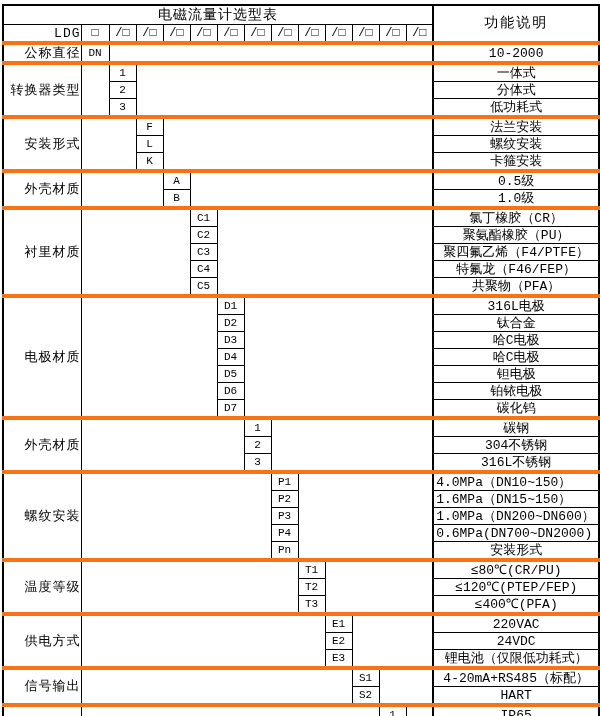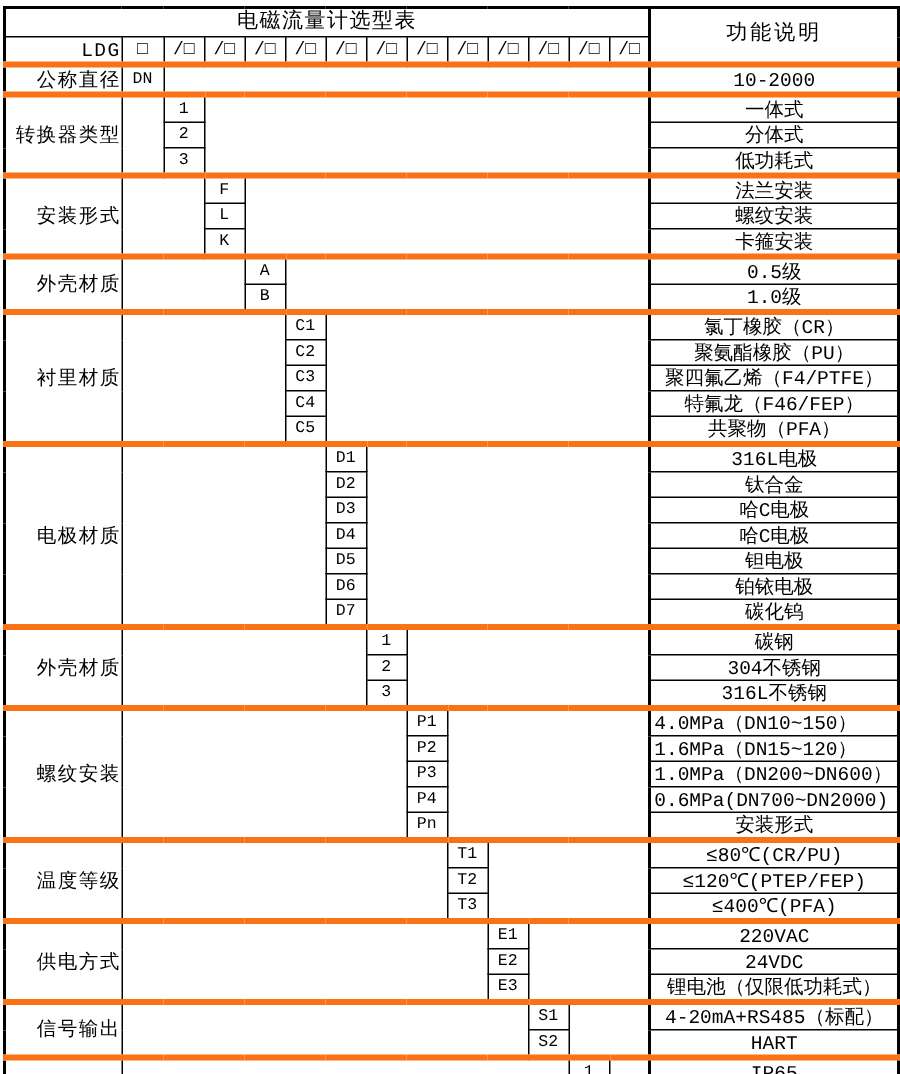--- a/index.html
+++ b/index.html
@@ -189,21 +189,21 @@
 
   <tr class="sec">
     <td class="lbl" rowspan="5">螺纹安装</td>
     <td class="empty" rowspan="5" colspan="7"></td>
     <td class="code">P1</td>
     <td class="empty" rowspan="5" colspan="5"></td>
     <td class="fcol desc left">4.0MPa（DN10~150）</td>
   </tr>
   <tr>
     <td class="code">P2</td>
-    <td class="fcol desc left">1.6MPa（DN15~120）</td>
+    <td class="fcol desc left">1.6MPa（DN15~150）</td>
   </tr>
   <tr>
     <td class="code">P3</td>
     <td class="fcol desc left">1.0MPa（DN200~DN600）</td>
   </tr>
   <tr>
     <td class="code">P4</td>
     <td class="fcol desc left">0.6MPa(DN700~DN2000)</td>
   </tr>
   <tr>

